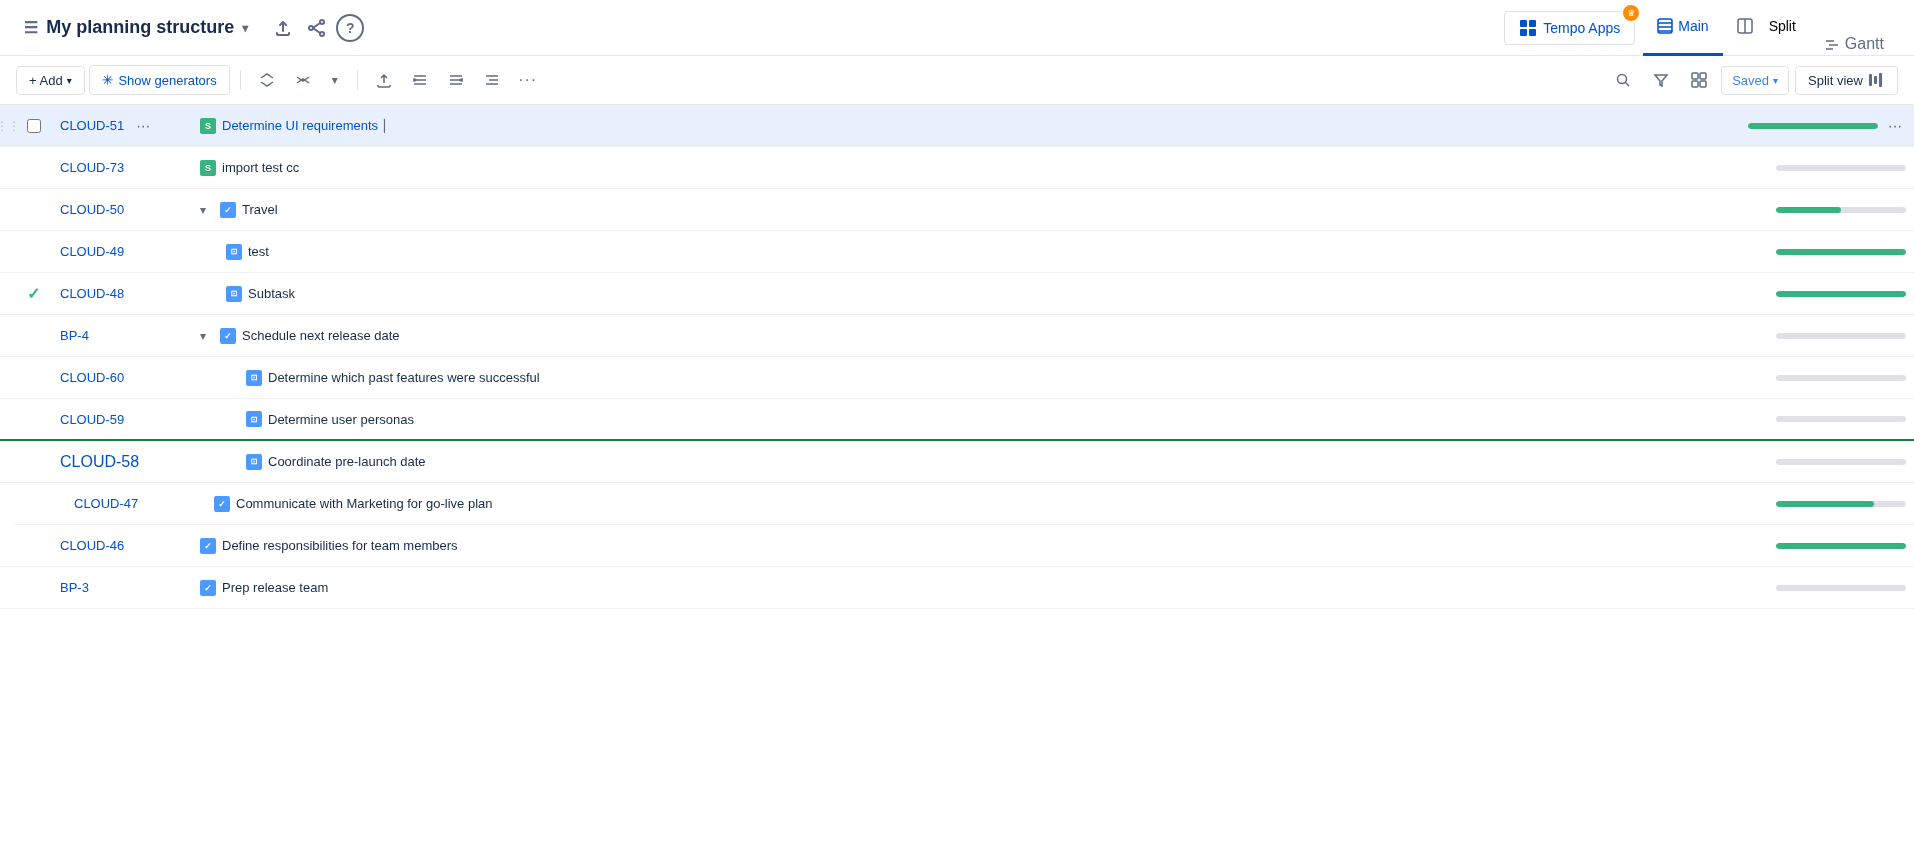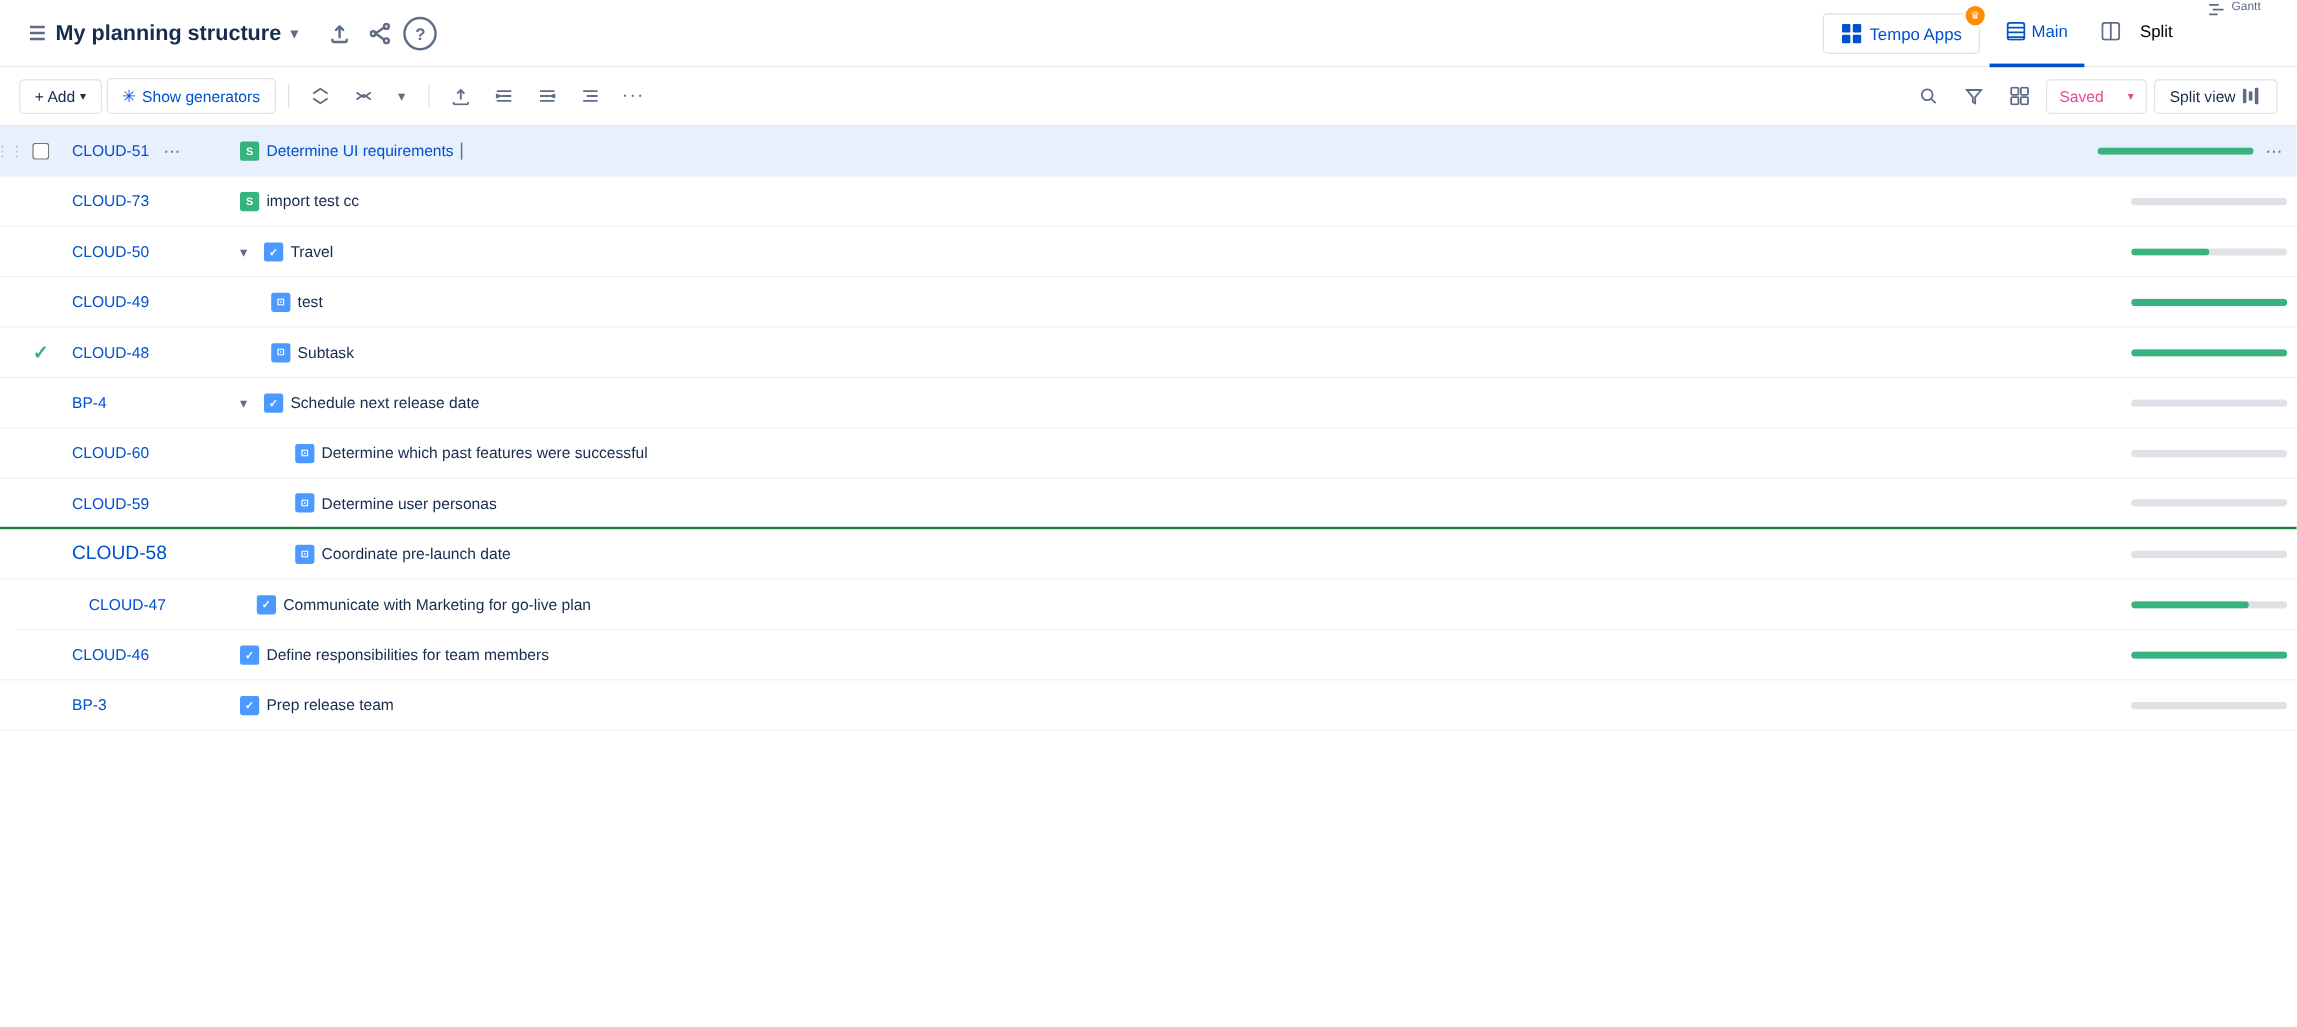--- a/index.html
+++ b/index.html
@@ -56,21 +56,21 @@
           </svg>
         <span>Main</span>
       </button>
       <button style="display:flex;align-items:center;gap:16px;padding:0 14px;height:68px;background:none;border:none;border-bottom:3px solid transparent;cursor:pointer;font-size:14px;color:#000000;">
         <svg width="16" height="16" viewBox="0 0 16 16" fill="none" stroke="#5e6c84" stroke-width="1.5">
             <rect x="1" y="1" width="14" height="14" rx="2"></rect>
             <line x1="8" y1="1" x2="8" y2="15"></line>
           </svg>
         <span>Split</span>
       </button>
-      <button style="display:flex;align-items:flex-start;gap:5px;padding:0 14px;height:56px;background:none;border:none;border-bottom:3px solid transparent;cursor:pointer;font-size:10px;color:#5e6c84;">
+      <button style="display:flex;align-items:flex-end;gap:5px;padding:0 14px;height:56px;background:none;border:none;border-bottom:3px solid transparent;cursor:pointer;font-size:16px;color:#5e6c84;">
         <svg width="16" height="16" viewBox="0 0 16 16" fill="none" stroke="#5e6c84" stroke-width="1.5">
             <line x1="2" y1="4" x2="10" y2="4"></line>
             <line x1="5" y1="8" x2="14" y2="8"></line>
             <line x1="2" y1="12" x2="9" y2="12"></line>
           </svg>
         <span>Gantt</span>
       </button>
     </div>
   </div>
 </div>
@@ -145,21 +145,21 @@
         </svg>
     </button>
     <button style="display:flex;align-items:center;justify-content:center;width:32px;height:32px;background:none;border:none;cursor:pointer;color:#5e6c84;border-radius:3px;">
       <svg width="16" height="16" viewBox="0 0 16 16" fill="none" stroke="#5e6c84" stroke-width="1.5">
           <rect x="1" y="1" width="6" height="6" rx="1"></rect>
           <rect x="9" y="1" width="6" height="6" rx="1"></rect>
           <rect x="1" y="9" width="6" height="6" rx="1"></rect>
           <rect x="9" y="9" width="6" height="6" rx="1"></rect>
         </svg>
     </button>
-    <button style="display:flex;align-items:center;gap:20px;padding:6px 10px;background:none;border:1px solid #dfe1e6;border-radius:4px;cursor:pointer;font-size:13px;color:#ec4899;">
+    <button style="display:flex;align-items:center;gap:4px;padding:6px 10px;background:none;border:1px solid #dfe1e6;border-radius:4px;cursor:pointer;font-size:13px;color:#3b82f6;">
       <span>Saved</span>
       <span style="font-size:10px;">▾</span>
     </button>
     <button style="display:flex;align-items:center;gap:6px;padding:6px 12px;background:none;border:1px solid #dfe1e6;border-radius:4px;cursor:pointer;font-size:13px;color:#172b4d;">
       <span>Split view</span>
       <svg width="16" height="14" viewBox="0 0 16 14" fill="#5e6c84">
           <rect x="0" y="1" width="3" height="12" rx="1"></rect>
           <rect x="5" y="3" width="3" height="8" rx="1"></rect>
           <rect x="10" y="0" width="3" height="14" rx="1"></rect>
         </svg>

